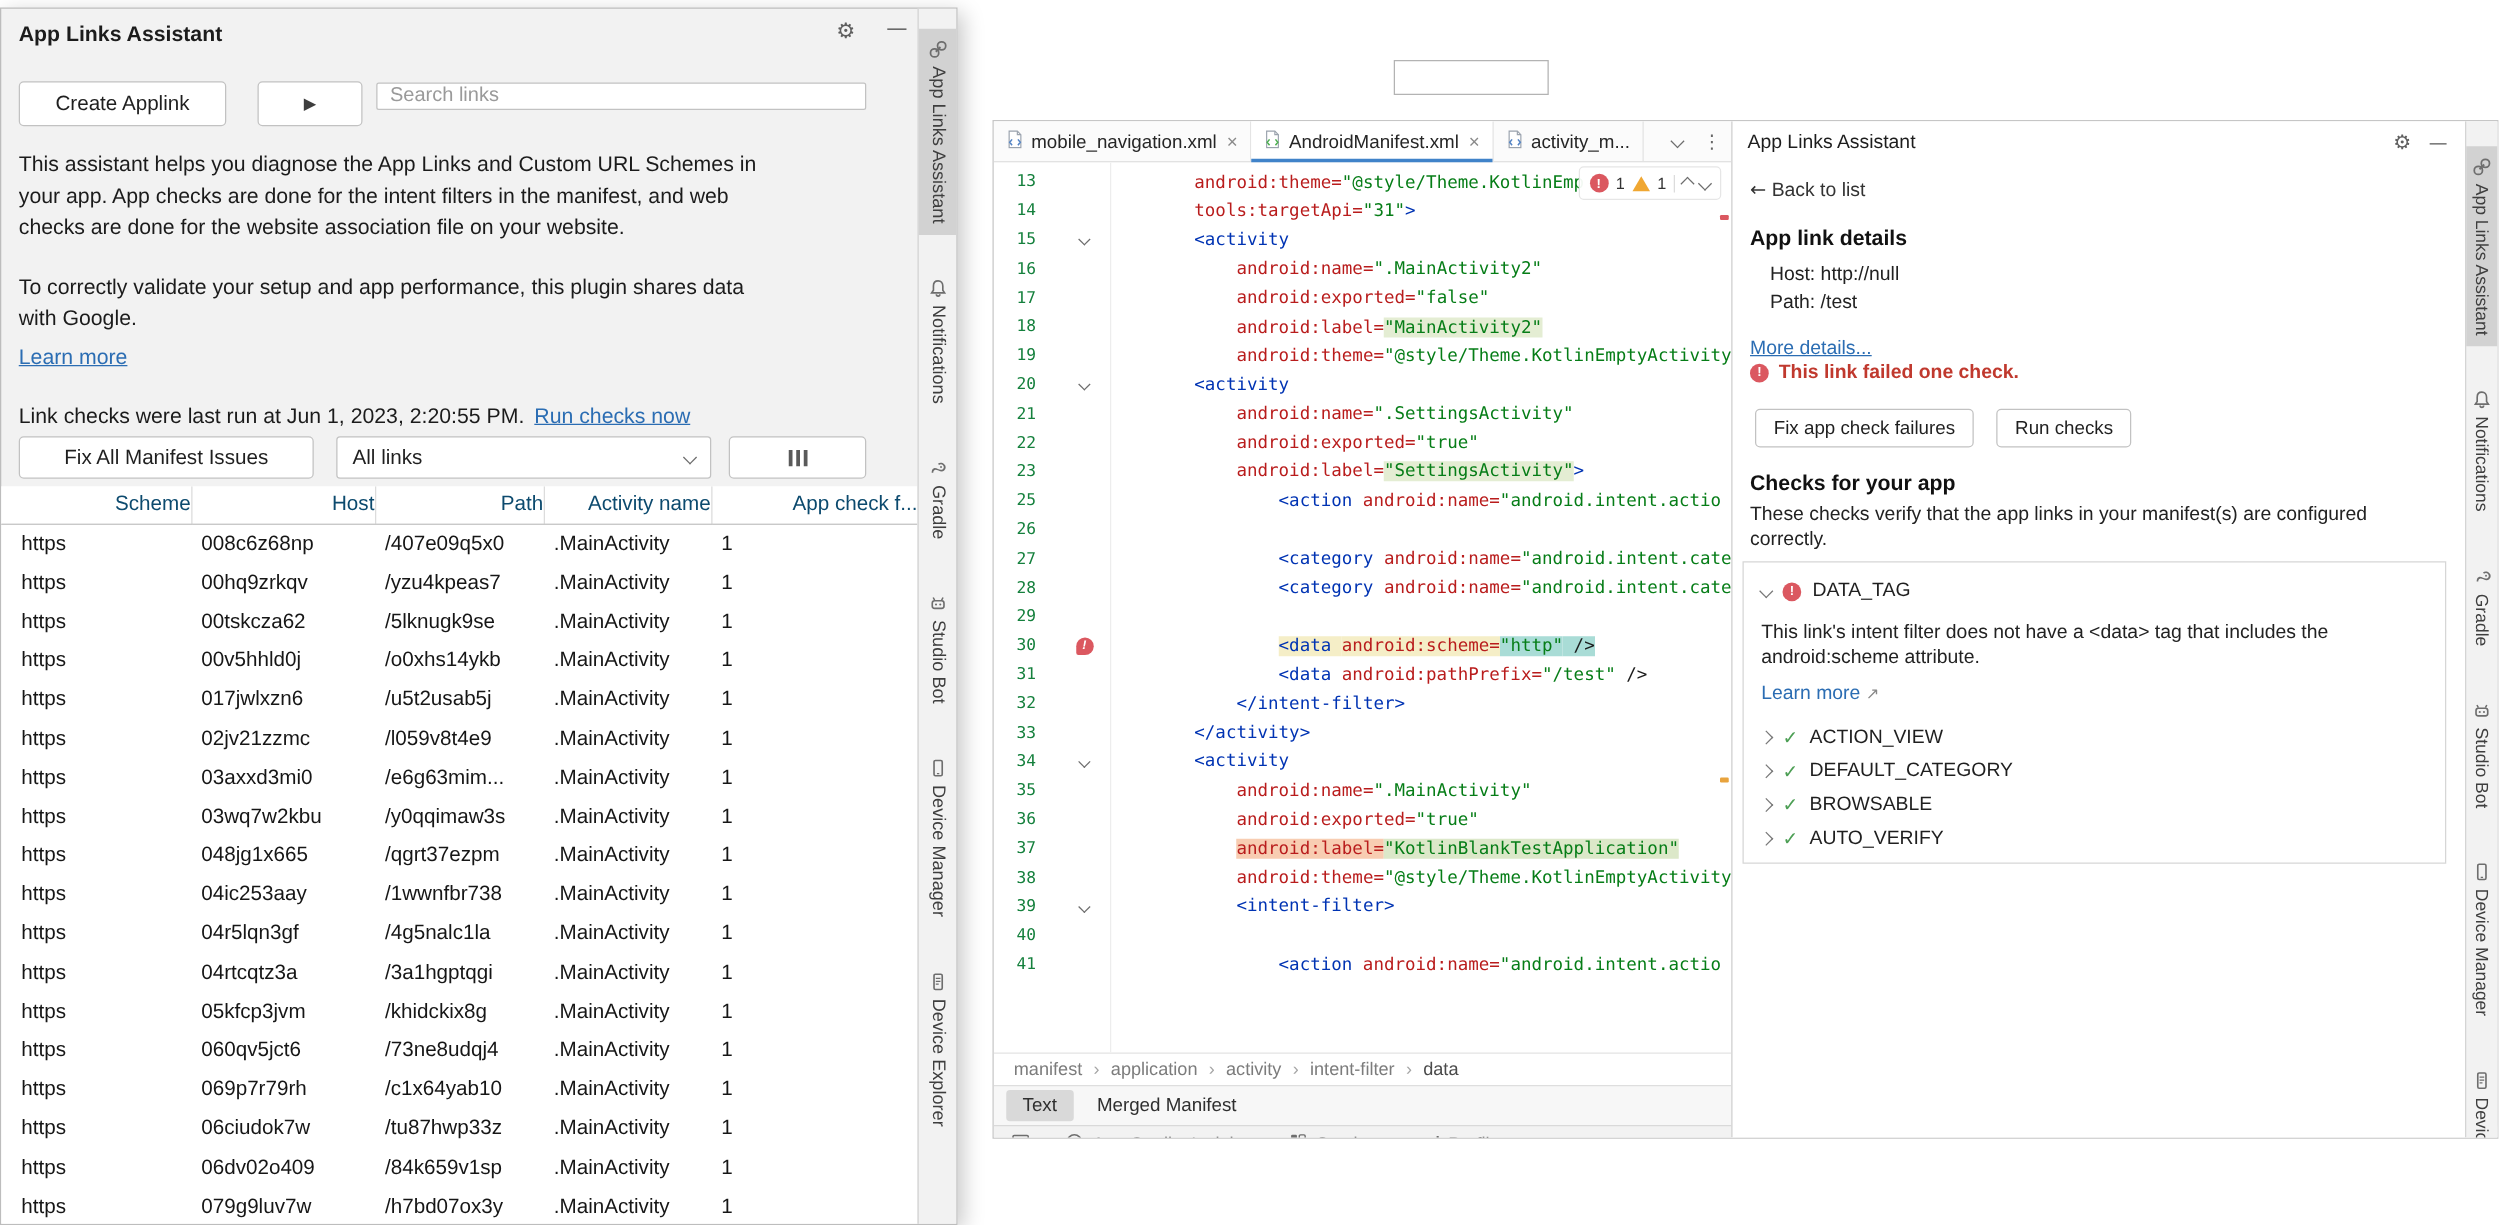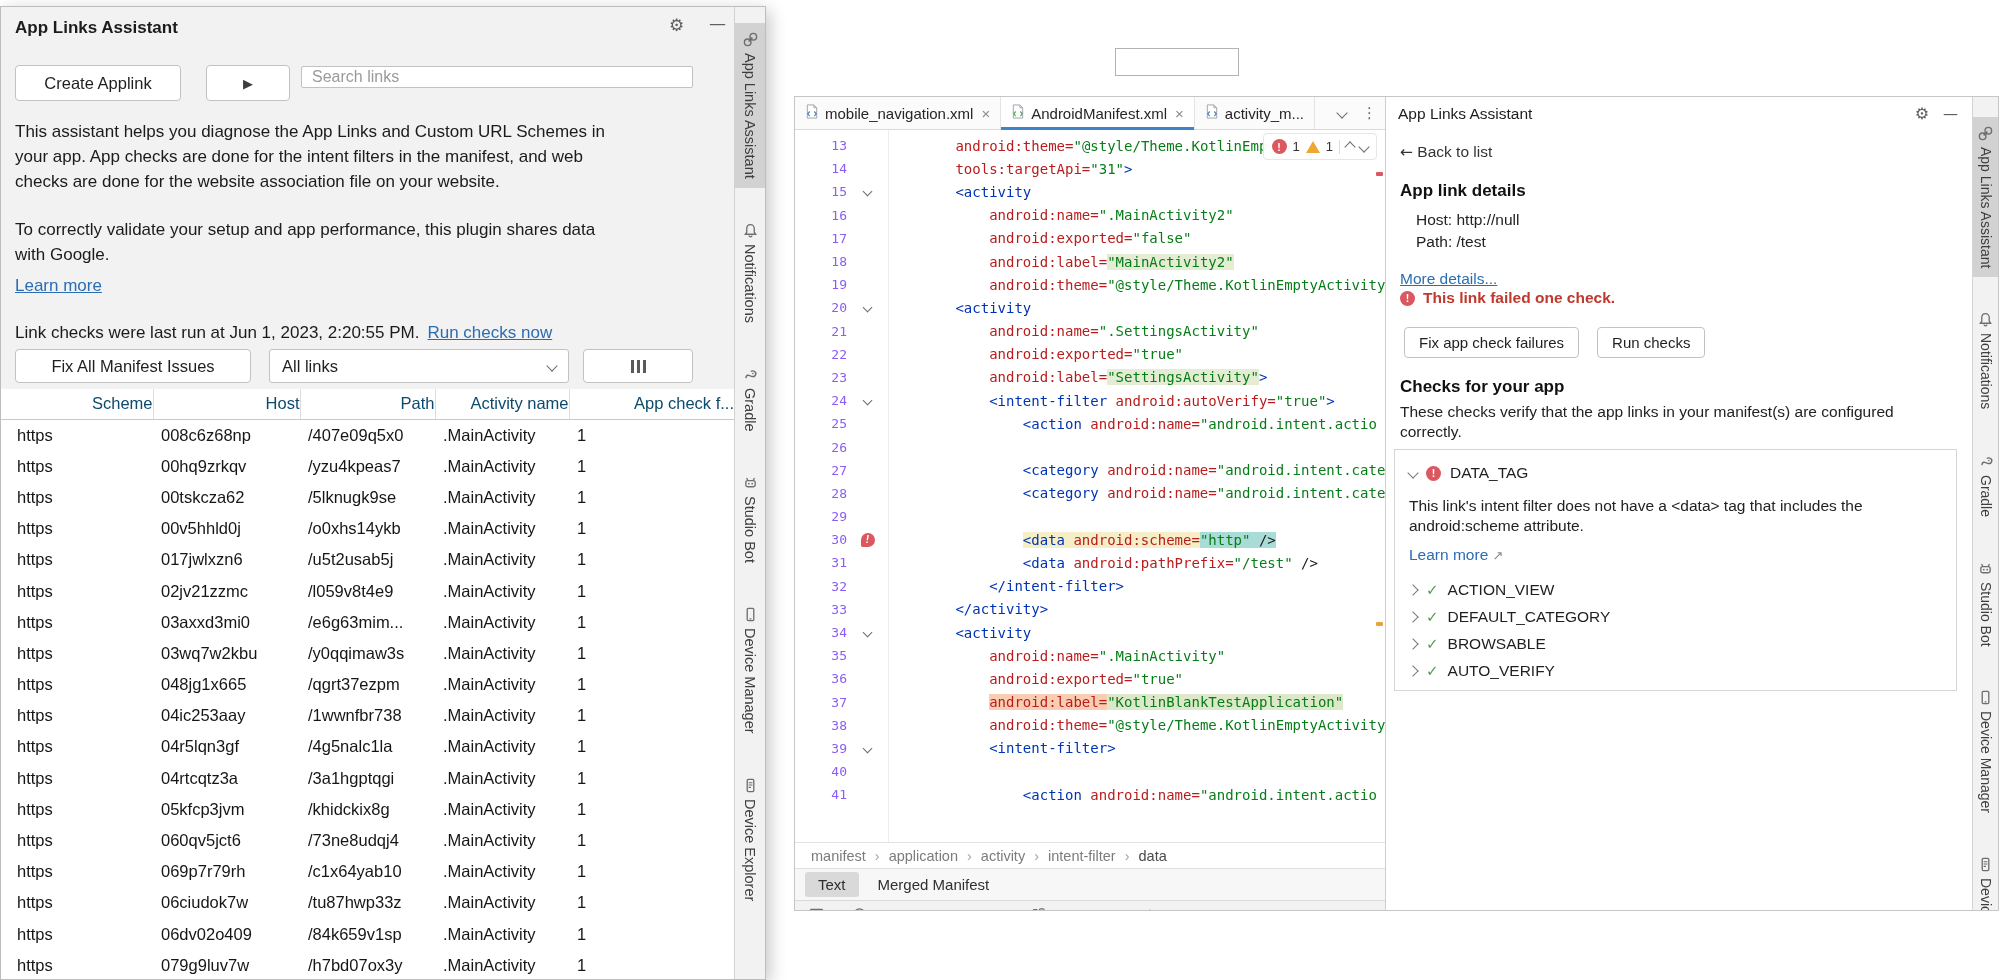--- a/index.html
+++ b/index.html
@@ -66,21 +66,21 @@
   .etab.active::after{content:"";position:absolute;left:0;right:0;bottom:-1px;height:3px;background:#4083c9;}
   .closex{color:#8a8a8a;font-size:15px;margin-left:2px;}
   .tb-ico{display:flex;align-items:center;padding:0 8px;color:#666;}
   .tb-ico.first{margin-left:auto;}
   .dots{font-family:"DejaVu Sans",sans-serif;font-size:15px;}
 
   .codearea{position:absolute;left:0;top:33px;width:590px;height:712px;overflow:hidden;background:#fff;}
   .gutline{position:absolute;left:93px;top:0;bottom:0;width:1px;background:#ededed;}
   #code-lines{position:absolute;left:0;top:4px;right:0;}
   .cl{display:flex;height:23.2px;font-family:"DejaVu Sans Mono","Liberation Mono",monospace;font-size:14px;align-items:center;}
-  .ln{width:52px;flex:0 0 52px;text-align:right;color:#8b5cf6;font-size:13px;}
+  .ln{width:52px;flex:0 0 52px;text-align:center;color:#15803d;font-size:13px;}
   .gut{width:41px;flex:0 0 41px;display:flex;align-items:center;justify-content:center;}
   .code{white-space:pre;color:#141414;}
   .tk-tag{color:#0033b3;}
   .tk-attr{color:#b91c1c;}
   .tk-val{color:#067d17;}
   .tk-pln{color:#1a1a1a;}
   .hl-occ{background:#e4edd3;}
   .hl-warn{background:#f5eec7;}
   .hl-sel{background:#a9dcd6;}
   .hl-attrhl{background:#f8cdb2;}
@@ -475,27 +475,20 @@
             <span class="ln">22</span>
             <span class="gut"></span>
             <span class="code"><span class="tk-pln">            </span><span class="tk-attr">android:exported=</span><span class="tk-val">"true"</span></span>
           </div>
           <div class="cl">
             <span class="ln">23</span>
             <span class="gut"></span>
             <span class="code"><span class="tk-pln">            </span><span class="tk-attr">android:label=</span><span class="tk-val hl-occ">"SettingsActivity"</span><span class="tk-tag">&gt;</span></span>
           </div>
           <div class="cl">
-            <span class="ln">24</span>
-            <span class="gut">
-              <i class="chev down"></i>
-            </span>
-            <span class="code"><span class="tk-pln">            </span><span class="tk-tag">&lt;intent-filter </span><span class="tk-attr">android:autoVerify=</span><span class="tk-val">"true"</span><span class="tk-tag">&gt;</span></span>
-          </div>
-          <div class="cl">
             <span class="ln">25</span>
             <span class="gut"></span>
             <span class="code"><span class="tk-pln">                </span><span class="tk-tag">&lt;action </span><span class="tk-attr">android:name=</span><span class="tk-val">"android.intent.actio</span></span>
           </div>
           <div class="cl">
             <span class="ln">26</span>
             <span class="gut"></span>
             <span class="code"></span>
           </div>
           <div class="cl">

